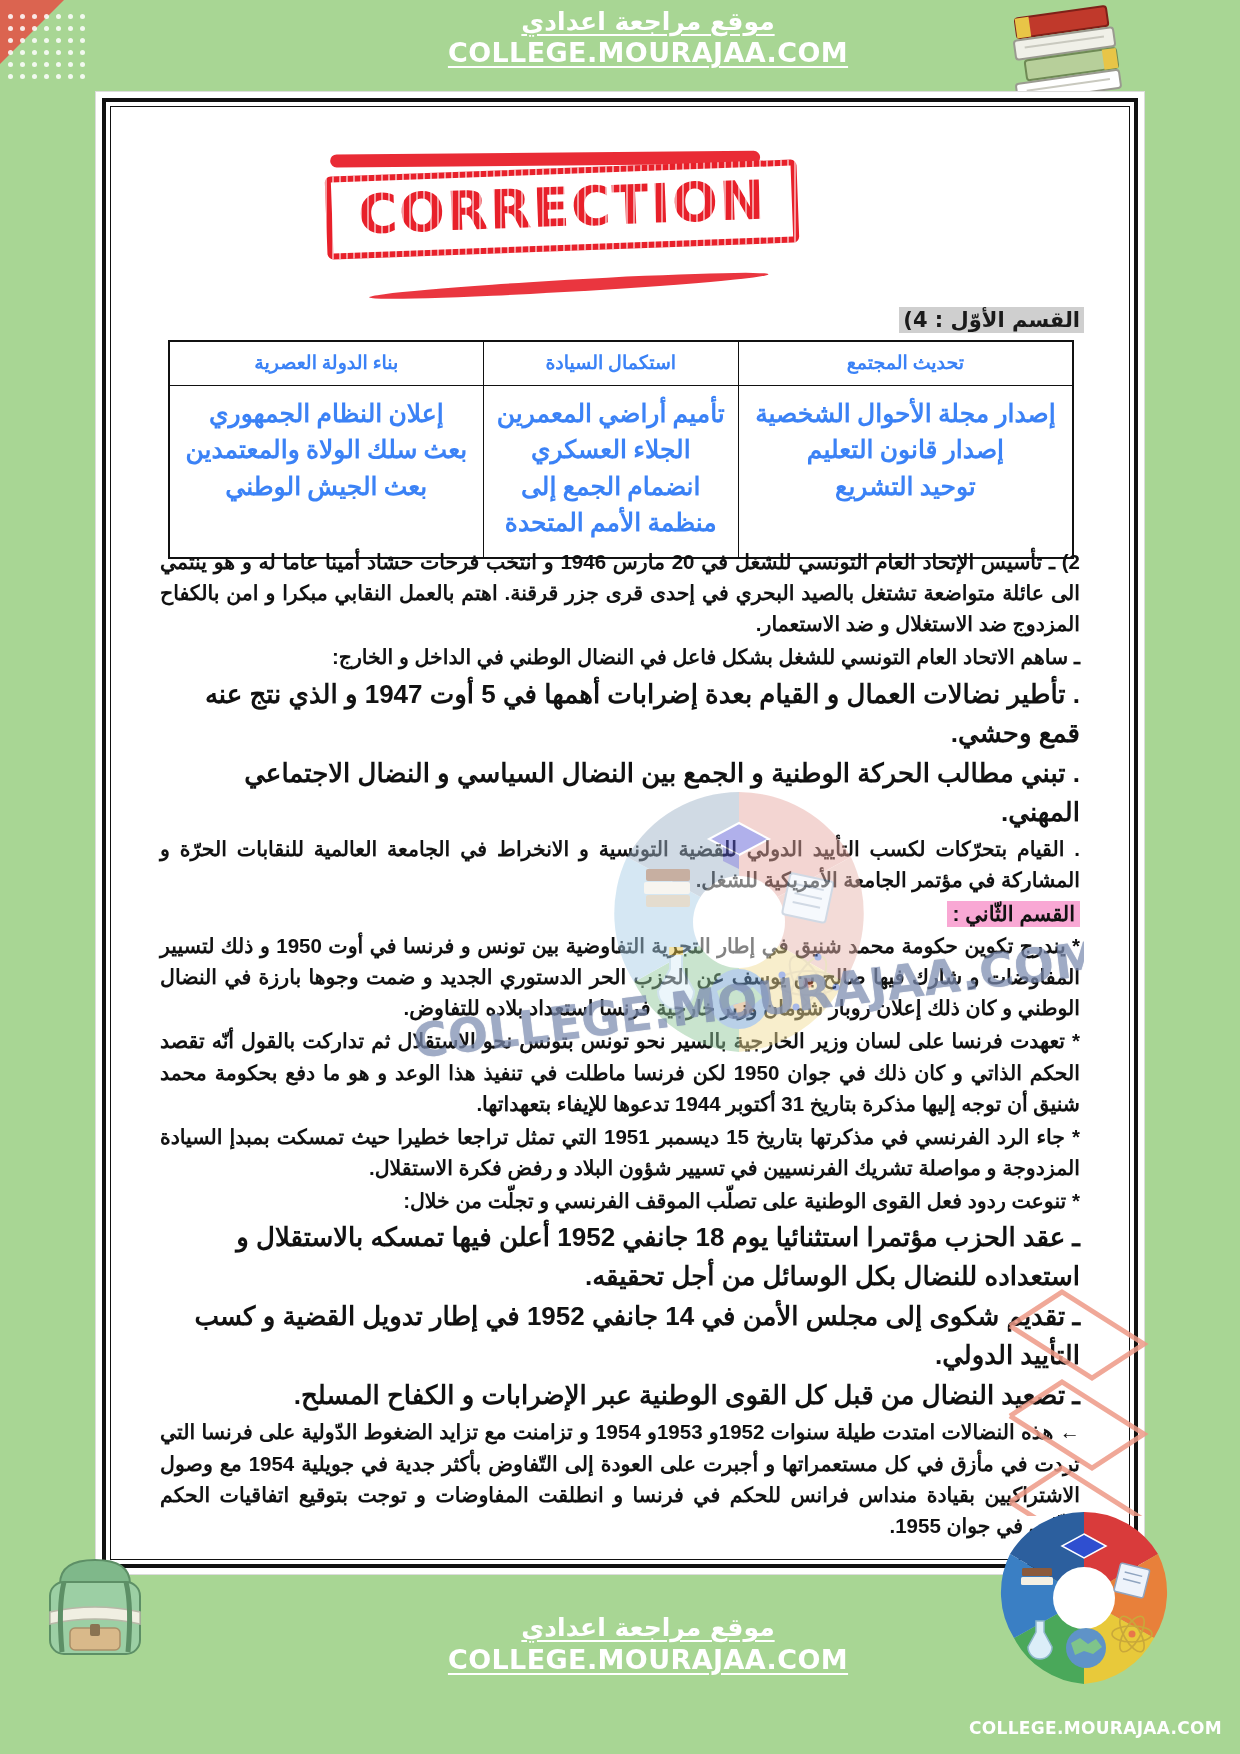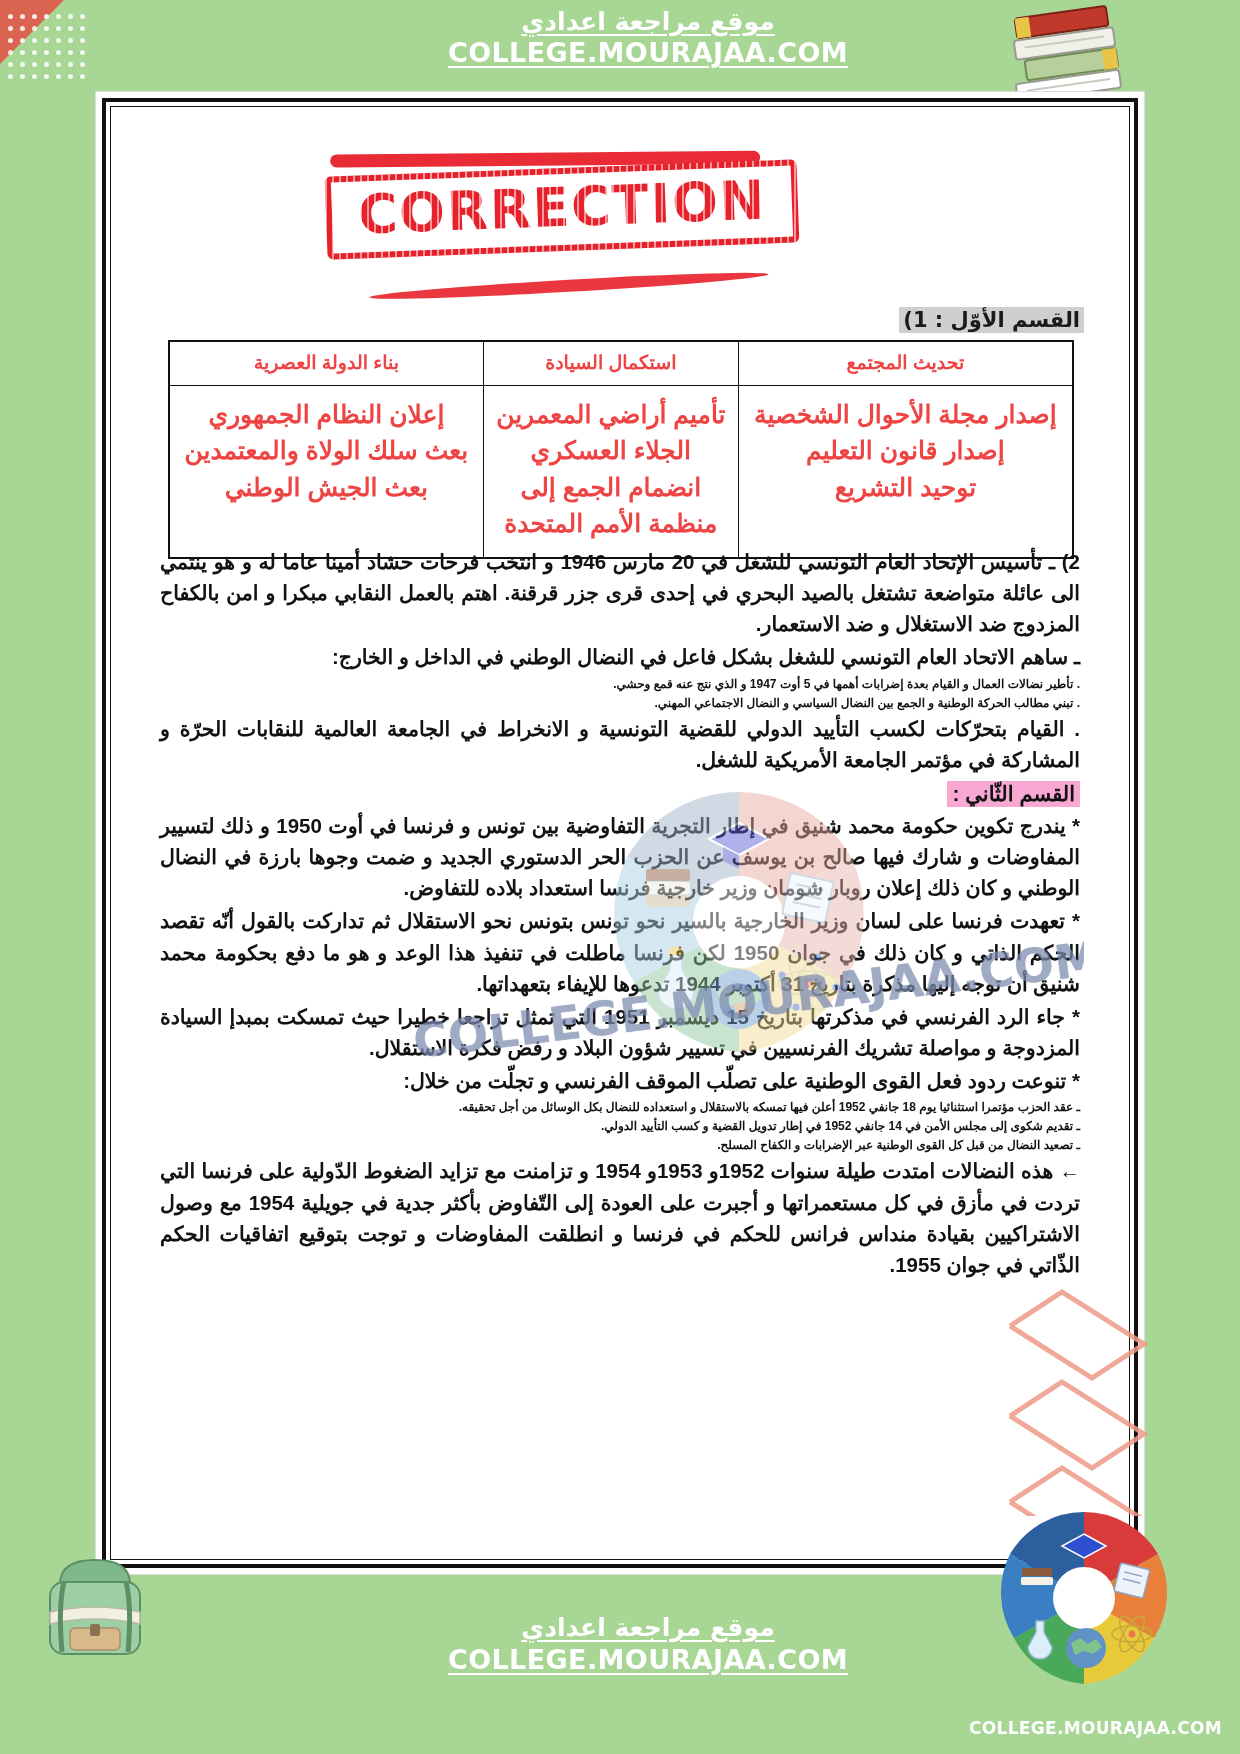--- a/index.html
+++ b/index.html
@@ -99,22 +99,22 @@
   
   .tbl-wrap{position:absolute;top:208px;left:12px;right:10px;}
   table.corr{
     width:100%;border-collapse:collapse;direction:rtl;
     border:2px solid #111;
     background:#fff;
   }
   table.corr th,table.corr td{
     border:1.5px solid #111;
     text-align:center;vertical-align:top;
-    font-family:Liberation Sans, sans-serif;
-    color:#ef4444;
+    font-family:Liberation Serif, serif;
+    color:#3b82f6;
   }
   table.corr th{
     font-size:19px;font-weight:600;
     padding:9px 8px 11px;
   }
   table.corr td{
     font-size:25px;font-weight:bold;
     padding:10px 3px 16px;
     line-height:1.45;
   }
@@ -126,21 +126,21 @@
     direction:rtl;text-align:justify;
     color:#121212;
     font-family:Liberation Sans, sans-serif;
   }
   .p{
     font-size:20.5px;font-weight:bold;line-height:1.52;
     margin:0 0 2px 0;
     text-align:justify;
   }
   .sub{
-    font-size:12px;font-weight:bold;line-height:1.5;
+    font-size:26px;font-weight:bold;line-height:1.5;
     margin:0 0 1px 0;text-align:right;
   }
   .sec-head2{
     display:inline-block;background:#f9a8d4;
     font-size:21px;font-weight:bold;padding:1px 5px;margin:4px 0 3px;
   }
 
   
   .wm-ring{
     position:absolute;left:448px;top:655px;width:270px;height:270px;
@@ -265,21 +265,21 @@
 
   <div class="page">
 
     <div class="stamp-wrap">
       <div class="stamp-underline"></div>
       <div class="stamp">CORRECTION</div>
       <div class="stamp-swoosh"></div>
     </div>
 
     <div class="sec-head-row">
-      <span class="sec-head">القسم الأوّل : 1)</span>
+      <span class="sec-head">القسم الأوّل : 4)</span>
     </div>
 
     <div class="tbl-wrap">
       <table class="corr">
         <thead>
           <tr>
             <th>تحديث المجتمع</th>
             <th>استكمال السيادة</th>
             <th>بناء الدولة العصرية</th>
           </tr>

